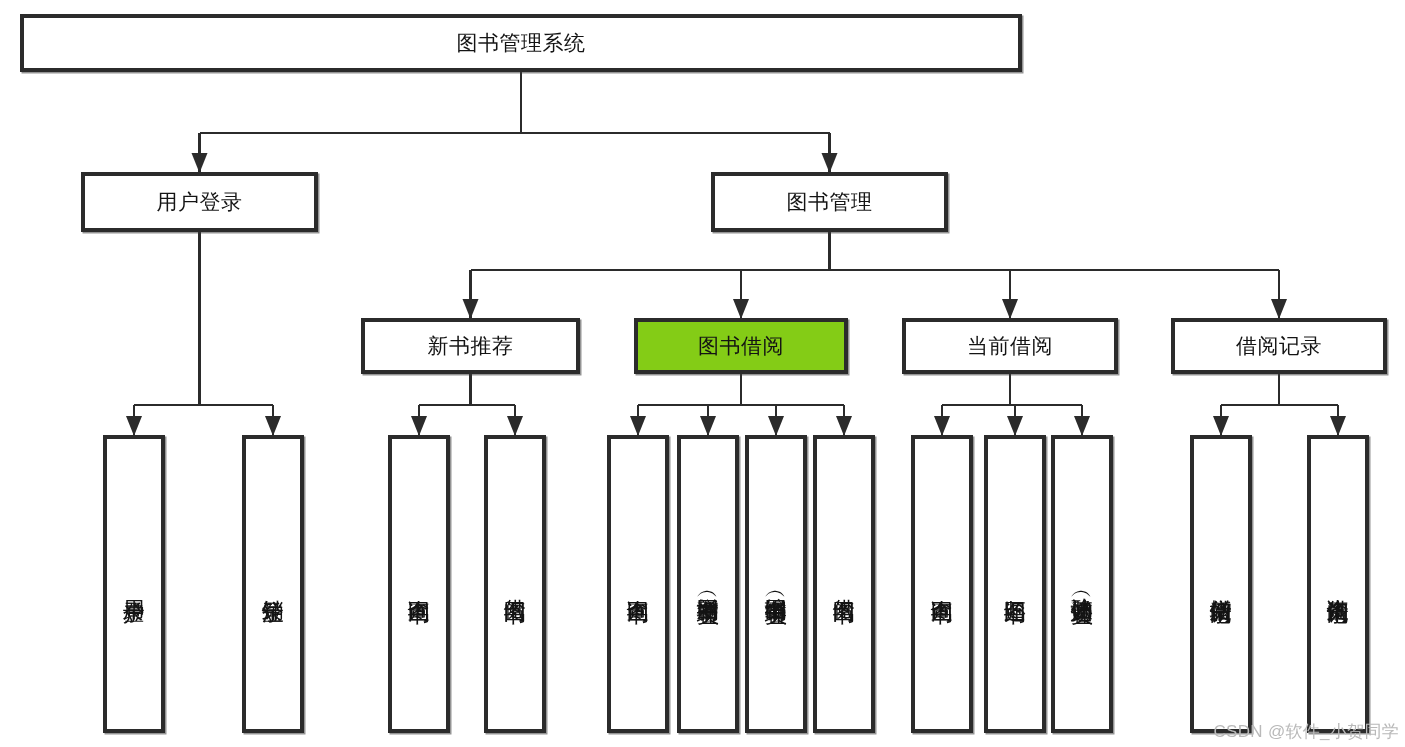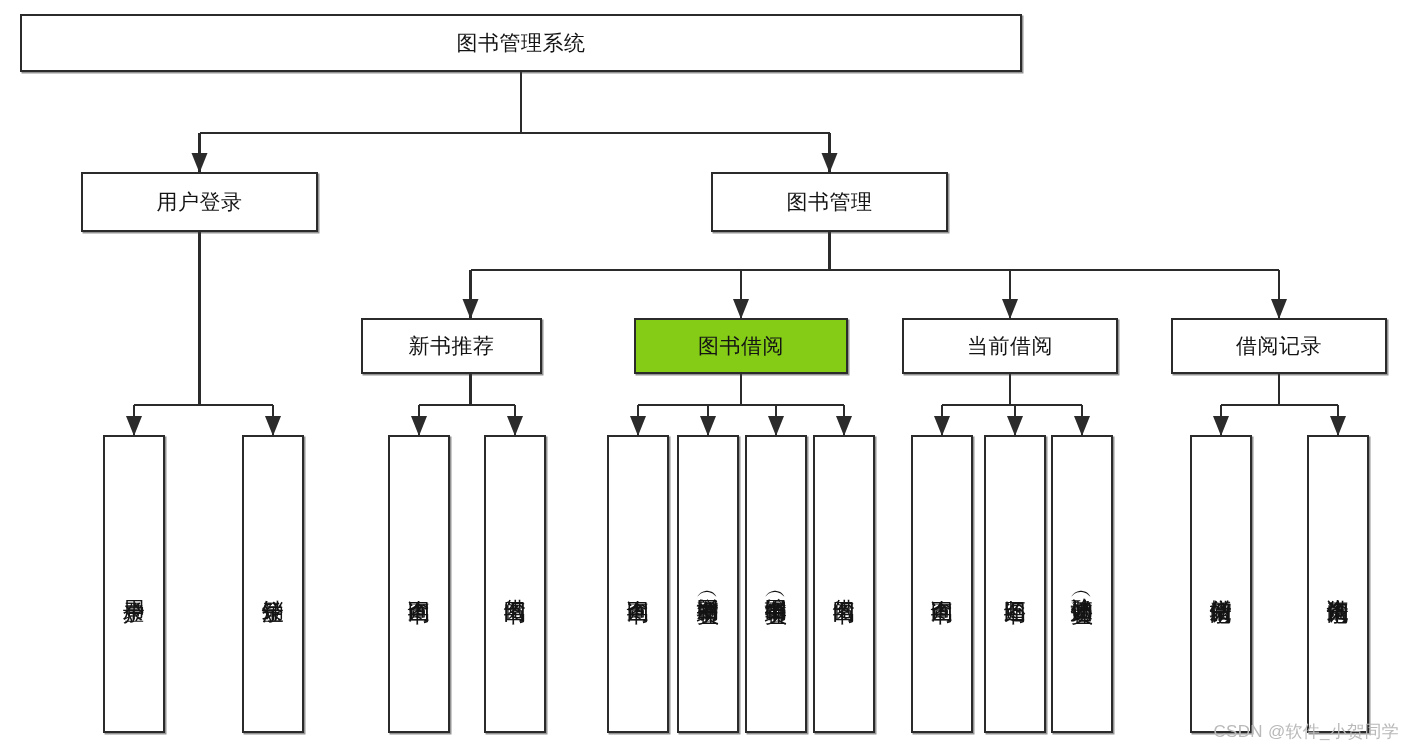--- a/index.html
+++ b/index.html
@@ -7,21 +7,21 @@
     width:1405px;height:747px;overflow:hidden;
     font-family:"Liberation Sans","DejaVu Sans",sans-serif;
     color:#1a1a1a;
   }
   #stage{position:relative;width:1405px;height:747px;background:#fff;}
   #wires{position:absolute;left:0;top:0;width:1405px;height:747px;}
   .node{
     position:absolute;
     box-sizing:border-box;
     background:#ffffff;
-    border:2px solid #701a75;
+    border:4px solid #701a75;
     box-shadow:1.5px 1.5px 0 0 rgba(60,60,60,.55);
     display:flex;align-items:center;justify-content:center;font-family:Liberation Serif, serif;
   }
   .node .label{
     font-size:21px;line-height:1.15;white-space:nowrap;
     letter-spacing:.5px;color:#141414;
   }
   .node.vertical{align-items:center;justify-content:center;}
   .node.vertical .label{
     writing-mode:vertical-rl;
@@ -100,21 +100,21 @@
   <div id="nodes">
       <div class="node" style="left: 20px; top: 14px; width: 1002px; height: 58px; border-color: rgb(43, 43, 43); background: rgb(255, 255, 255);">
         <span class="label">图书管理系统</span>
       </div>
       <div class="node" style="left: 81px; top: 172px; width: 237px; height: 60px; border-color: rgb(43, 43, 43); background: rgb(255, 255, 255);">
         <span class="label">用户登录</span>
       </div>
       <div class="node" style="left: 711px; top: 172px; width: 237px; height: 60px; border-color: rgb(43, 43, 43); background: rgb(255, 255, 255); align-items: center;">
         <span class="label">图书管理</span>
       </div>
-      <div class="node" style="left: 361px; top: 318px; width: 181px; height: 56px; border-color: rgb(43, 43, 43); background: rgb(255, 255, 255);">
+      <div class="node" style="left: 361px; top: 318px; width: 219px; height: 56px; border-color: rgb(43, 43, 43); background: rgb(255, 255, 255);">
         <span class="label">新书推荐</span>
       </div>
       <div class="node" style="left: 634px; top: 318px; width: 214px; height: 56px; border-color: rgb(43, 43, 43); background: #84cc16;">
         <span class="label">图书借阅</span>
       </div>
       <div class="node" style="left: 902px; top: 318px; width: 216px; height: 56px; border-color: rgb(43, 43, 43); background: rgb(255, 255, 255);">
         <span class="label">当前借阅</span>
       </div>
       <div class="node" style="left: 1171px; top: 318px; width: 216px; height: 56px; border-color: rgb(43, 43, 43); background: rgb(255, 255, 255);">
         <span class="label">借阅记录</span>

